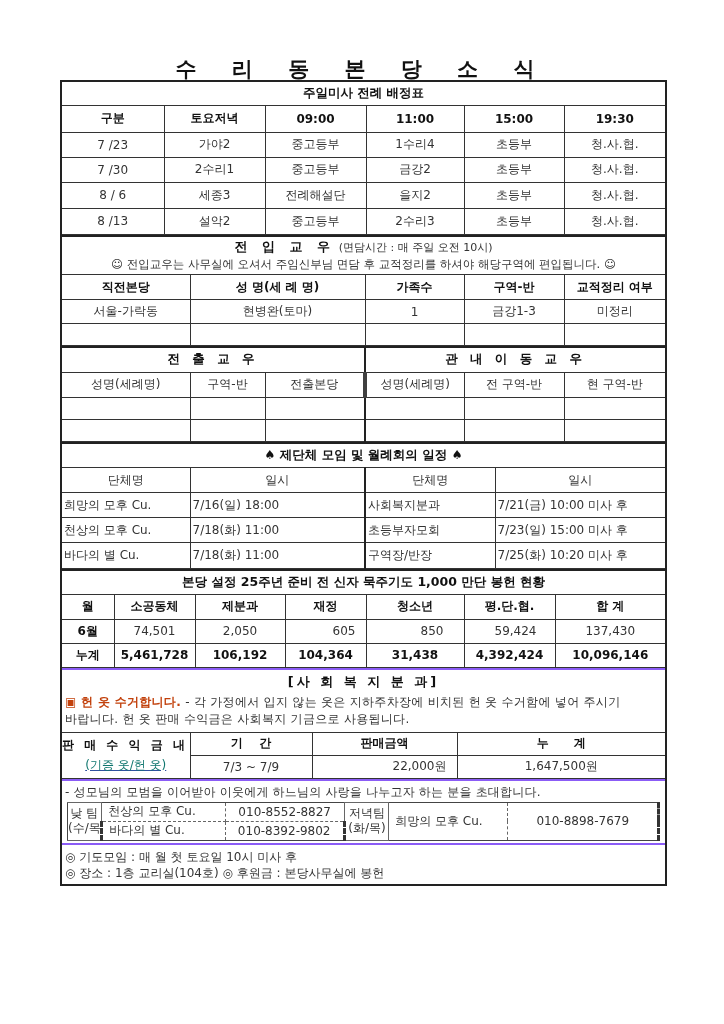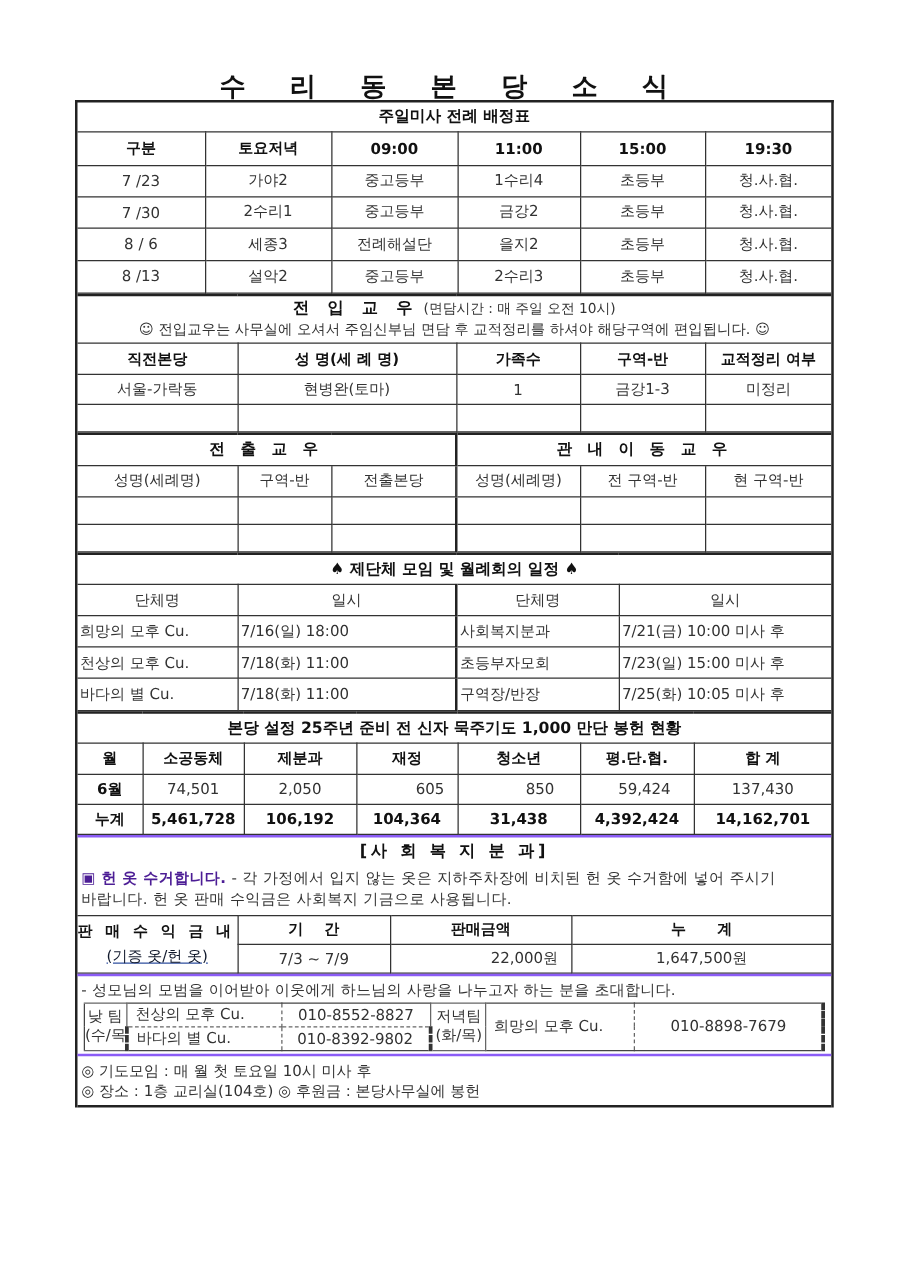--- a/index.html
+++ b/index.html
@@ -12,21 +12,21 @@
   td, th { border:1px solid #333; text-align:center; font-size:12px; padding:0; overflow:hidden; white-space:nowrap; font-weight:normal; color:#333; }
   .sec { border-top:2px solid #222;border-radius:10px; }
   .hdr { font-weight:bold; font-size:12.5px; color:#111;margin-top:36px; }
   .shdr td { font-weight:bold; color:#111; }
   table tr td:first-child { border-left:none; }
   table tr td:last-child { border-right:none; }
   .lft { text-align:left; padding-left:2px; }
   .rgt { text-align:right; padding-right:10px; }
   .bold { font-weight:bold; color:#111; }
   .box { border-top:2px solid #8b5cf6; font-size:12px; color:#333; }
-  .boxtitle { font-weight:bold; color:#4c1d95; }
+  .boxtitle { font-weight:bold; color:#c2410c; }
   .u { text-decoration:underline; text-decoration-color:#3050a0; }
   .small { font-size:11px; font-weight:normal; }
   .inner { width:calc(100% - 10px); margin:2px 5px 2px 5px; border:1px solid #444;padding-left:40px; }
   .inner td { border:1px solid #666; font-size:12px; }
   .inner td.dot { border-style:dashed; }
   .bottom-edge { border-bottom:2px solid #222; }
 </style>
 </head>
 <body>
 
@@ -140,21 +140,21 @@
         <col style="width:101px">
       </colgroup>
     <tbody>
         <tr style="height:25px">
       <td colspan="3" class="hdr" style="letter-spacing:4px; border-right:2px solid #222">전 출 교 우</td>
       <td colspan="3" class="hdr" style="letter-spacing:4px">관 내 이 동 교 우</td>
     </tr>
     <tr style="height:25px">
       <td>성명(세례명)</td>
       <td>구역-반</td>
-      <td style="border-right:2px solid #404040">전출본당</td>
+      <td style="border-right:4px solid #404040">전출본당</td>
       <td>성명(세례명)</td>
       <td>전 구역-반</td>
       <td>현 구역-반</td>
     </tr>
     <tr style="height:22px">
       <td></td>
           <td></td>
           <td style="border-right:2px solid #222"></td>
       <td></td>
           <td></td>
@@ -197,21 +197,21 @@
     <tr style="height:25px">
       <td class="lft">천상의 모후 Cu.</td>
       <td class="lft" style="border-right:2px solid #222">7/18(화) 11:00</td>
       <td class="lft">초등부자모회</td>
       <td class="lft">7/23(일) 15:00 미사 후</td>
     </tr>
     <tr style="height:26px">
       <td class="lft">바다의 별 Cu.</td>
       <td class="lft" style="border-right:2px solid #222">7/18(화) 11:00</td>
       <td class="lft">구역장/반장</td>
-      <td class="lft">7/25(화) 10:05 미사 후</td>
+      <td class="lft">7/25(화) 10:20 미사 후</td>
     </tr>
   </tbody>
     </table>
 
   <table class="sec">
     <colgroup>
         <col style="width:52px">
         <col style="width:81px">
         <col style="width:90px">
         <col style="width:81px">
@@ -241,21 +241,21 @@
       <td class="rgt" style="padding-right:18px">59,424</td>
       <td>137,430</td>
     </tr>
     <tr style="height:24px">
       <td class="bold">누계</td>
       <td class="bold" style="font-weight:600">5,461,728</td>
       <td class="bold" style="font-weight:600">106,192</td>
       <td class="bold" style="font-weight:600">104,364</td>
       <td class="bold" style="font-weight:600">31,438</td>
       <td class="bold" style="font-weight:600">4,392,424</td>
-      <td class="bold" style="font-weight:600">14,162,701</td>
+      <td class="bold" style="font-weight:600">10,096,146</td>
     </tr>
   </tbody>
     </table>
 
   <div class="box">
     <div style="text-align:center; font-weight:bold; font-size:13px; color:#111; height:22px; line-height:24px; letter-spacing:3px">[사 회 복 지 분 과]</div>
     <div style="padding:2px 3px 0 3px; line-height:17px; font-size:12px; letter-spacing:0.3px">
       <span class="boxtitle">▣ 헌 옷 수거합니다.</span><span> - 각 가정에서 입지 않는 옷은 지하주차장에 비치된 헌 옷 수거함에 넣어 주시기</span><br>
       <span>바랍니다. 헌 옷 판매 수익금은 사회복지 기금으로 사용됩니다.</span>
     </div>
@@ -263,21 +263,21 @@
       <colgroup>
           <col style="width:128px">
           <col style="width:122px">
           <col style="width:145px">
           <col style="width:208px">
         </colgroup>
       <tbody>
           <tr style="height:23px">
         <td rowspan="2" style="line-height:20px">
           <span class="bold" style="letter-spacing:3px">판 매 수 익 금 내 역</span><br>
-          <span class="u" style="color:#0f172a">(기증 옷/헌 옷)</span>
+          <span class="u" style="color:#0f766e">(기증 옷/헌 옷)</span>
         </td>
         <td class="bold" style="white-space:pre">기    간</td>
         <td class="bold">판매금액</td>
         <td class="bold" style="white-space:pre">누      계</td>
       </tr>
       <tr style="height:23px">
         <td>7/3 ~ 7/9</td>
         <td class="rgt">22,000원</td>
         <td>1,647,500원</td>
       </tr>

